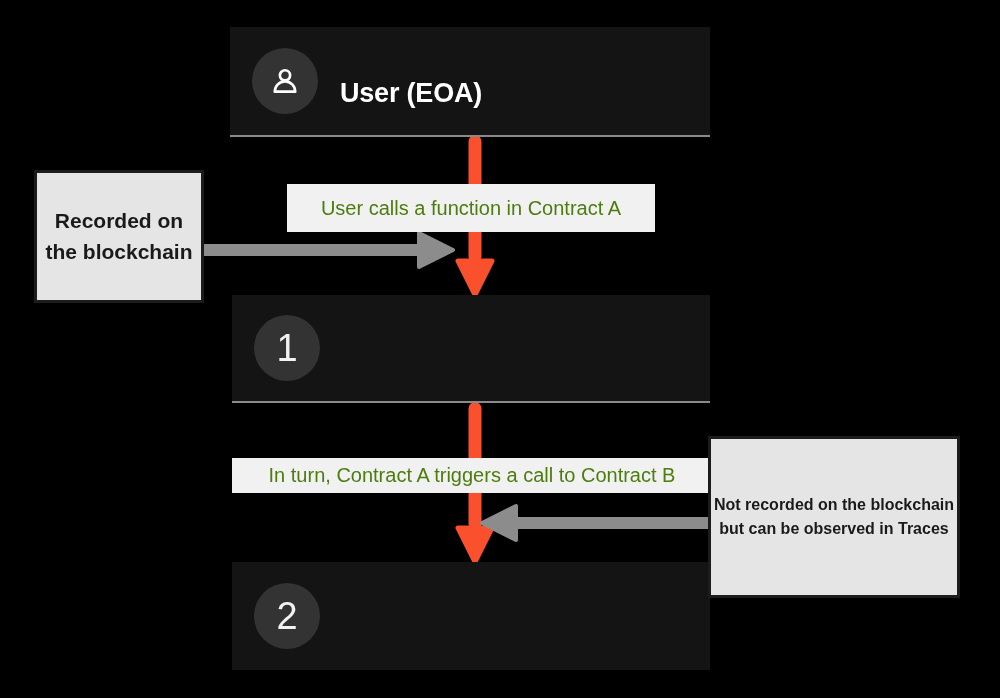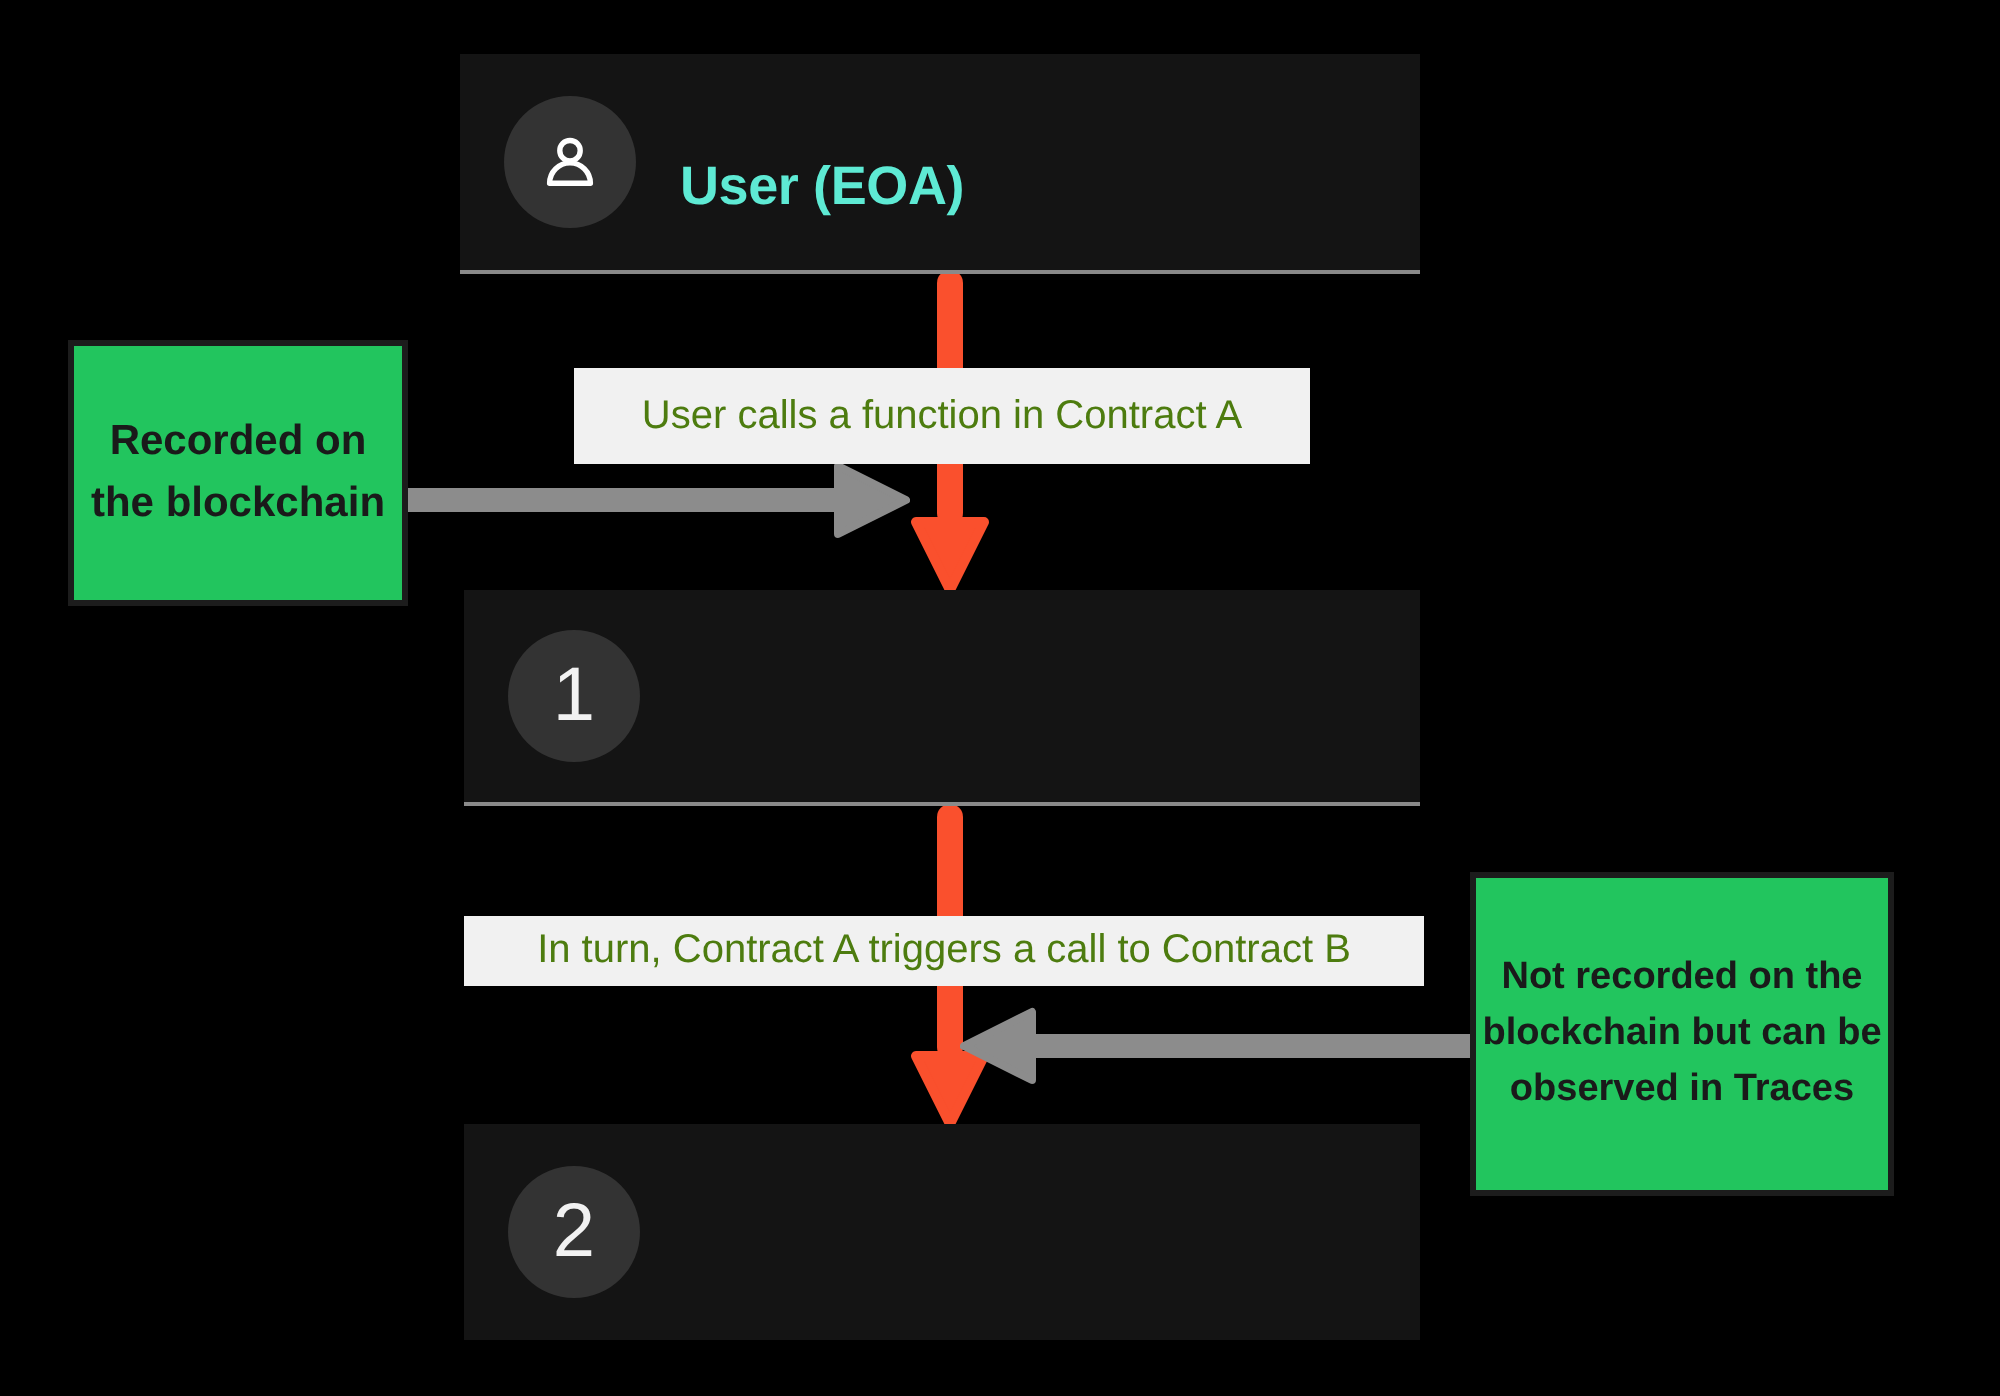--- a/index.html
+++ b/index.html
@@ -52,21 +52,21 @@
   .badge-num {
     font-size: 38px;
     font-weight: 300;
     line-height: 1;
     color: #f2f2f2;
     font-family: "Liberation Sans", sans-serif;
   }
   .badge svg { display: block; }
 
   .node-label {
-    color: #5eead4;
+    color: #ffffff;
     font-size: 27px;
     font-weight: bold;
     letter-spacing: -0.2px;
     font-family: "Liberation Sans", sans-serif;
     margin-top: 25px;
   }
 
   
   .red-arrow {
     position: absolute;
@@ -88,39 +88,39 @@
     z-index: 6;
     box-sizing: border-box;
     font-family: "Liberation Sans", sans-serif;
   }
   .caption-1 { left: 287px; top: 184px; width: 368px; height: 48px; }
   .caption-2 { left: 232px; top: 458px; width: 480px; height: 35px; }
 
   
   .annotation {
     position: absolute;
-    background: #22c55e;
+    background: #e5e5e5;
     border: 3px solid #1c1c1c;
     color: #1a1a1a;
     font-weight: bold;
     text-align: center;
     display: flex;
     align-items: center;
     justify-content: center;
     box-sizing: border-box;
     z-index: 6;
     font-family: "Liberation Sans", sans-serif;
   }
   .annotation-left {
     left: 34px; top: 170px; width: 170px; height: 133px;
     font-size: 21px; line-height: 1.45;
   }
   .annotation-right {
-    left: 735px; top: 436px; width: 212px; height: 162px;
-    font-size: 19px; line-height: 1.48;
+    left: 708px; top: 436px; width: 252px; height: 162px;
+    font-size: 16px; line-height: 1.48;
   }
 
   
   .gray-arrow {
     position: absolute;
     z-index: 4;
   }
   .gray-arrow svg { display: block; }
   .gray-arrow-left  { left: 200px; top: 230px; }
   .gray-arrow-right { left: 480px; top: 503px; }

